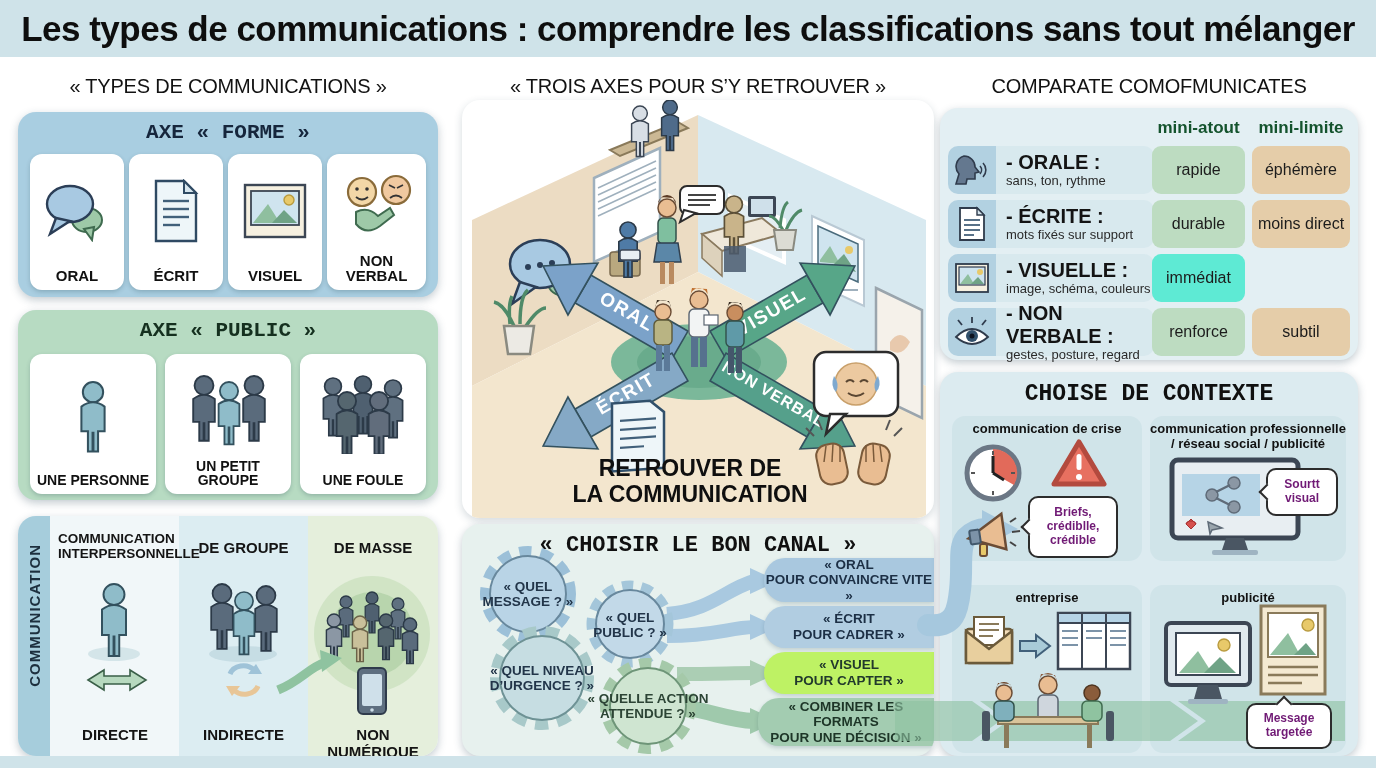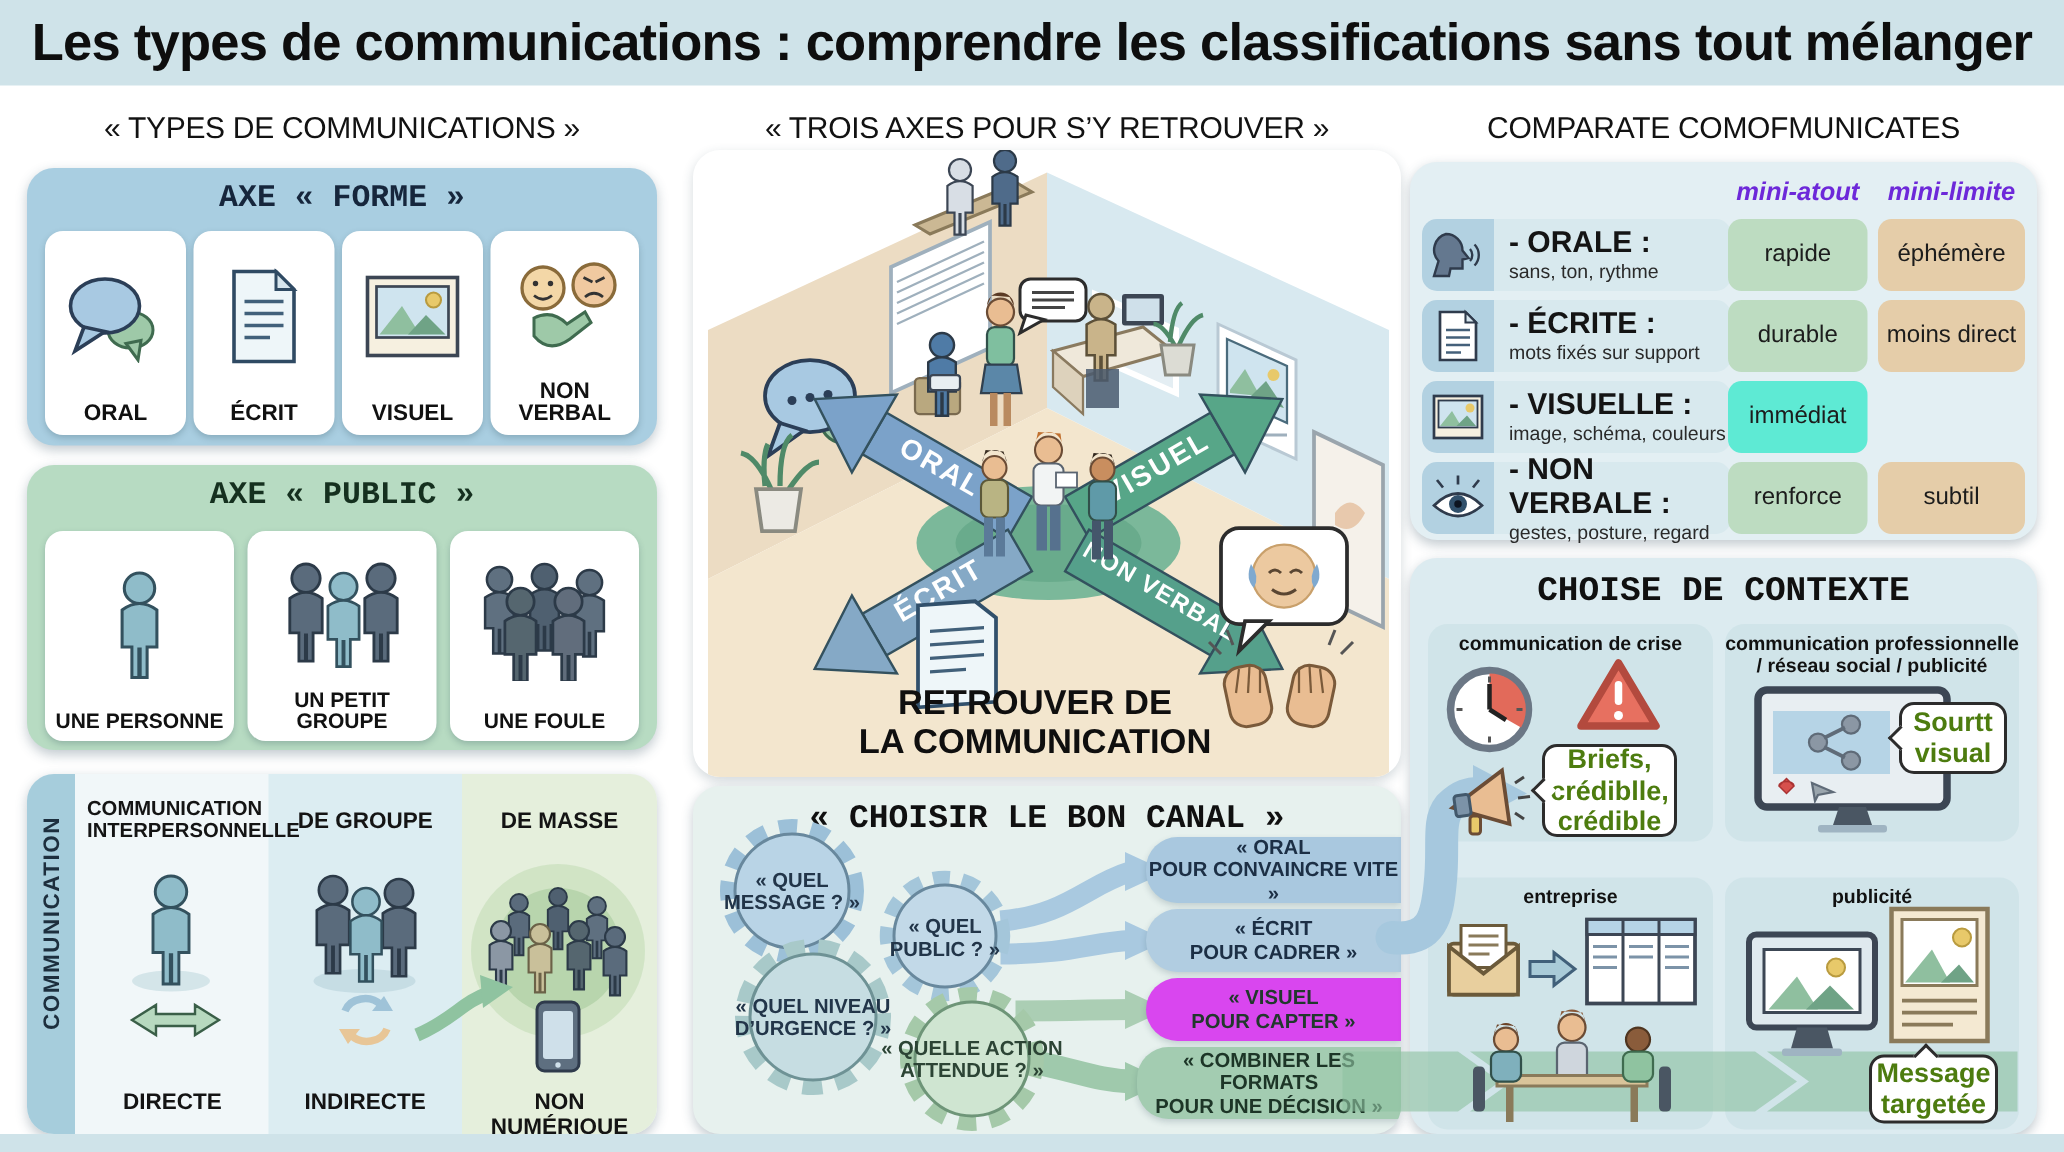--- a/index.html
+++ b/index.html
@@ -18,34 +18,34 @@
   .card-label{font-size:15px;font-weight:bold;color:#111;text-align:center;line-height:1.05;}
   
   .mx-col-title{position:absolute;font-weight:bold;color:#141414;text-align:center;line-height:1.1;white-space:pre-line;}
   .mx-bottom{position:absolute;font-size:15px;font-weight:bold;color:#141414;text-align:center;}
   .side-strip-label{position:absolute;writing-mode:vertical-rl;transform:rotate(180deg);font-size:15px;font-weight:bold;color:#1d2f3e;letter-spacing:1px;}
   
   .gear-label{position:absolute;font-size:13.5px;font-weight:bold;color:#223549;text-align:center;line-height:1.12;white-space:pre-line;}
   .pill{position:absolute;border-radius:21px 0 0 21px;display:flex;align-items:center;justify-content:center;text-align:center;font-weight:bold;font-size:13.5px;line-height:1.15;white-space:pre-line;box-shadow:0 2px 4px rgba(40,70,85,.2);}
   .pill.blue{background:#a9c8df;color:#1c2f45;}
   .pill.blue2{background:#b1cde1;color:#1c2f45;}
-  .pill.green1{background:#d946ef;color:#21392c;}
+  .pill.green1{background:#bef264;color:#21392c;}
   .pill.green2{background:#a3ccb1;color:#1d3527;}
   .caption{white-space:pre-line;text-align:center;font-size:23px;font-weight:bold;color:#0f0f0f;line-height:1.13;}
   
-  .cmp-head{position:absolute;font-size:17px;font-weight:bold;color:#6d28d9;text-align:center;font-style:italic;}
+  .cmp-head{position:absolute;font-size:17px;font-weight:bold;color:#14532d;text-align:center;}
   .cmp-cell{position:absolute;border-radius:9px;display:flex;align-items:center;justify-content:center;font-size:16px;color:#1c1c1c;}
   .cmp-icon{position:absolute;border-radius:10px 0 0 10px;background:#b2d1e1;display:flex;align-items:center;justify-content:center;}
   .cmp-label{position:absolute;border-radius:0 10px 10px 0;background:#d8e9ee;display:flex;flex-direction:column;justify-content:center;padding-left:10px;}
   .cmp-name{font-size:20px;font-weight:bold;color:#141414;line-height:1.15;}
   .cmp-desc{font-size:13px;color:#2a2a2a;line-height:1.15;}
   
   .ctx-card{position:absolute;background:#d0e4e9;border-radius:13px;}
   .ctx-label{position:absolute;left:0;right:0;top:6px;text-align:center;font-size:13px;font-weight:bold;color:#111;line-height:1.15;white-space:pre-line;z-index:60;}
-  .bubble{position:absolute;background:#ffffff;border:2px solid #2c2c2c;border-radius:10px;display:flex;align-items:center;justify-content:center;text-align:center;font-size:18px;font-weight:bold;color:#4d7c0f;line-height:1.15;white-space:pre-line;z-index:60;}
+  .bubble{position:absolute;background:#ffffff;border:2px solid #2c2c2c;border-radius:10px;display:flex;align-items:center;justify-content:center;text-align:center;font-size:12px;font-weight:bold;color:#701a75;line-height:1.15;white-space:pre-line;z-index:60;}
   .bubble:after{content:"";position:absolute;width:10px;height:10px;background:#fff;border-left:2px solid #2c2c2c;border-bottom:2px solid #2c2c2c;}
   .bubble.tail-left:after{left:-7px;top:50%;transform:translateY(-50%) rotate(45deg);}
   .bubble.tail-up:after{top:-7px;left:30px;transform:rotate(135deg);}
   .ctx-ic{position:absolute;z-index:60;}
   .bottom-strip{left:0;top:756px;width:1376px;height:12px;background:#cfe3e9;}
 </style>
 </head>
 <body>
 
 <svg width="0" height="0" style="position:absolute">

